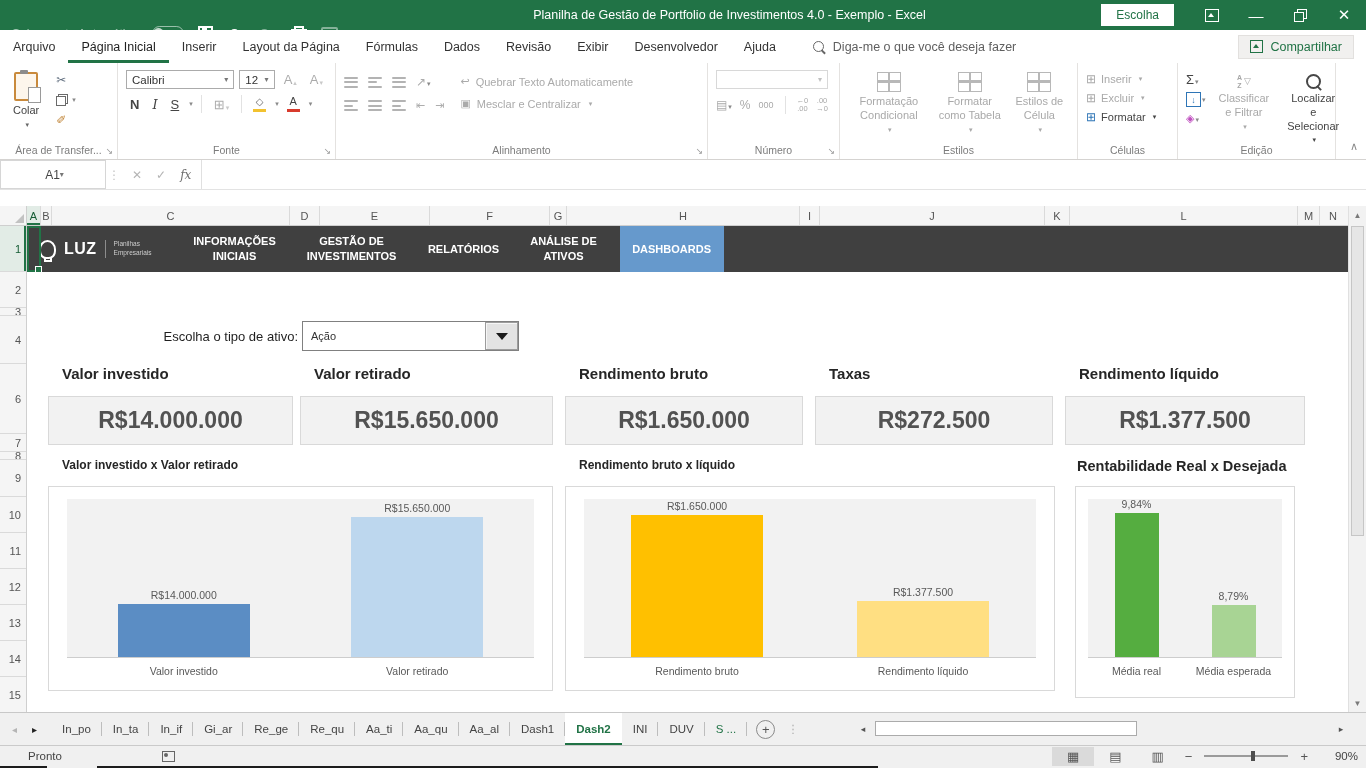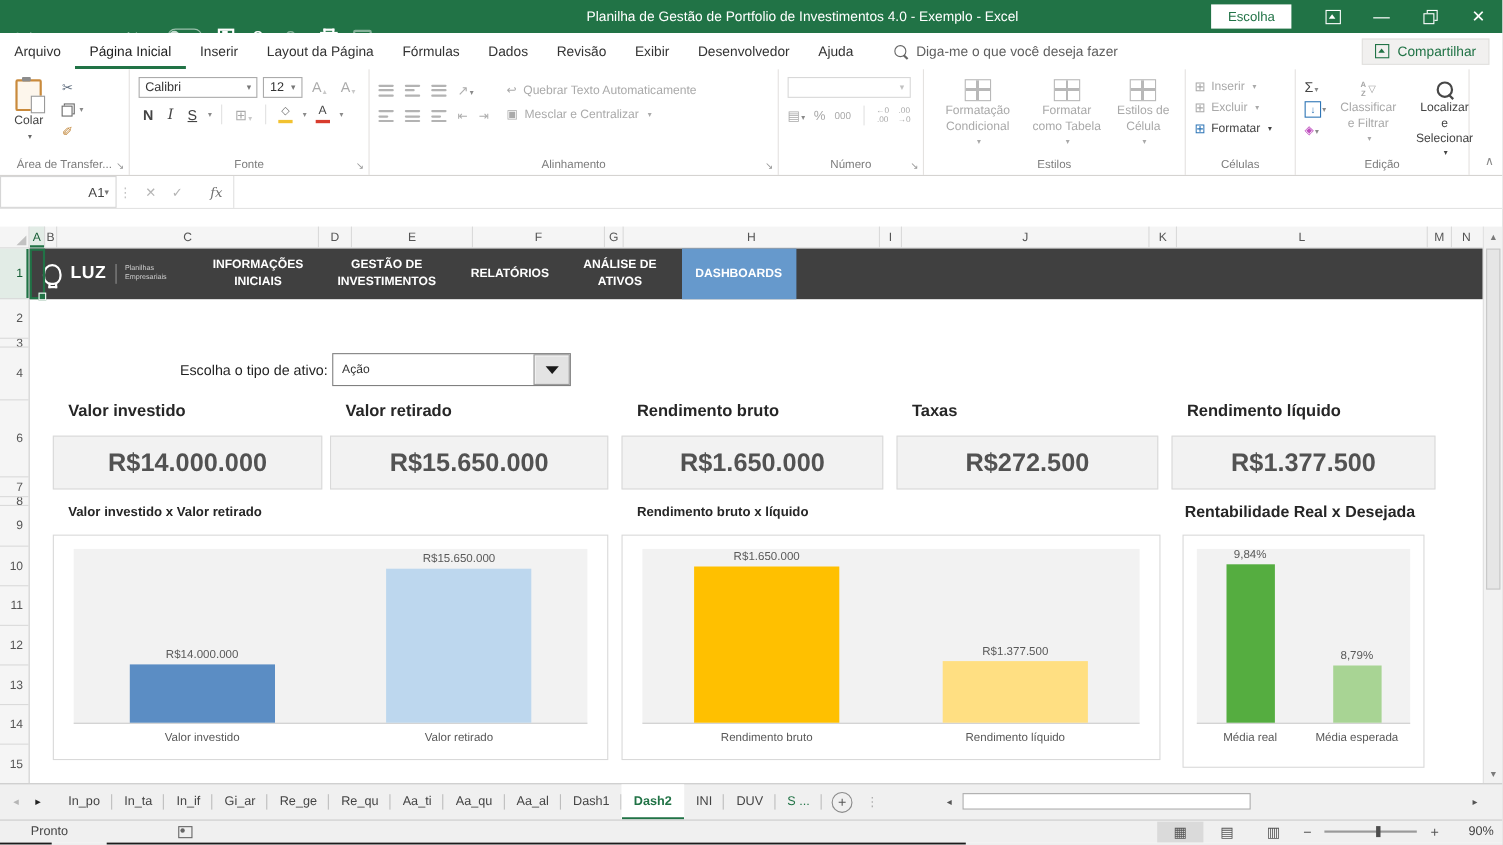--- a/index.html
+++ b/index.html
@@ -89,24 +89,24 @@
   .edi{display:flex;gap:8px;}
   .edi-c1{display:flex;flex-direction:column;gap:5px;padding-top:2px;}
   .fd{width:13px;height:13px;border:1px solid #2e75b6;color:#2e75b6;font-size:9px;display:flex;align-items:center;justify-content:center;}
   .az{display:flex;flex-direction:column;font-size:7px;line-height:7.5px;color:#a6a6a6;font-weight:bold;}
   .lens2{width:11px;height:11px;border:2px solid #474747;border-radius:50%;position:relative;}
   .lens2:after{content:"";position:absolute;width:6px;height:2px;background:#474747;transform:rotate(45deg);left:8px;top:11px;}
   .rib-collapse{position:absolute;right:8px;bottom:6px;color:#8a8a8a;font-size:11px;}
 
   
   .fbar{position:absolute;top:160px;left:0;right:0;height:29px;background:#fff;border-bottom:1px solid #e3e3e3;display:flex;align-items:stretch;font-size:12px;color:#444;}
-  .namebox{width:106px;border:1px solid #d6d6d6;display:flex;align-items:center;justify-content:flex-end;padding:0 6px 0 9px;box-sizing:border-box;}
+  .namebox{width:106px;border:1px solid #d6d6d6;display:flex;align-items:center;justify-content:center;padding:0 6px 0 9px;box-sizing:border-box;}
   .fdots{width:16px;display:flex;align-items:center;justify-content:center;color:#c4c4c4;}
   .fbtns{display:flex;align-items:center;gap:14px;padding:0 10px;color:#b5b5b5;font-size:12px;}
-  .fx{font-family:"DejaVu Serif",serif;font-style:italic;color:#6f6f6f;margin-left:11px;}
+  .fx{font-family:"DejaVu Serif",serif;font-style:italic;color:#6f6f6f;}
   .finput{flex:1;border-left:1px solid #e0e0e0;}
 
   
   .corner{position:absolute;top:206px;left:0;width:27px;height:20px;background:#f5f5f5;border-right:1px solid #cfcfcf;border-bottom:1px solid #cfcfcf;box-sizing:border-box;}
   .corner:after{content:"";position:absolute;right:2px;bottom:2px;border-left:9px solid transparent;border-bottom:9px solid #c2c2c2;}
   .cheads{position:absolute;top:206px;left:27px;width:1321px;height:20px;display:flex;background:#f5f5f5;border-bottom:1px solid #cfcfcf;font-size:11px;color:#555;box-sizing:border-box;}
   .ch{border-right:1px solid #dadada;display:flex;align-items:center;justify-content:center;overflow:hidden;box-sizing:border-box;flex:none;height:100%;}
   .ch.sel{background:#e2ece6;box-shadow:inset 0 -2px 0 #217346;color:#135c33;}
   .rheads{position:absolute;top:226px;left:0;width:27px;height:486px;background:#f5f5f5;border-right:1px solid #cfcfcf;display:flex;flex-direction:column;font-size:11px;color:#555;box-sizing:border-box;}
   .rh{display:flex;align-items:center;justify-content:flex-end;padding-right:5px;border-bottom:1px solid #dadada;box-sizing:border-box;overflow:hidden;flex:none;}

